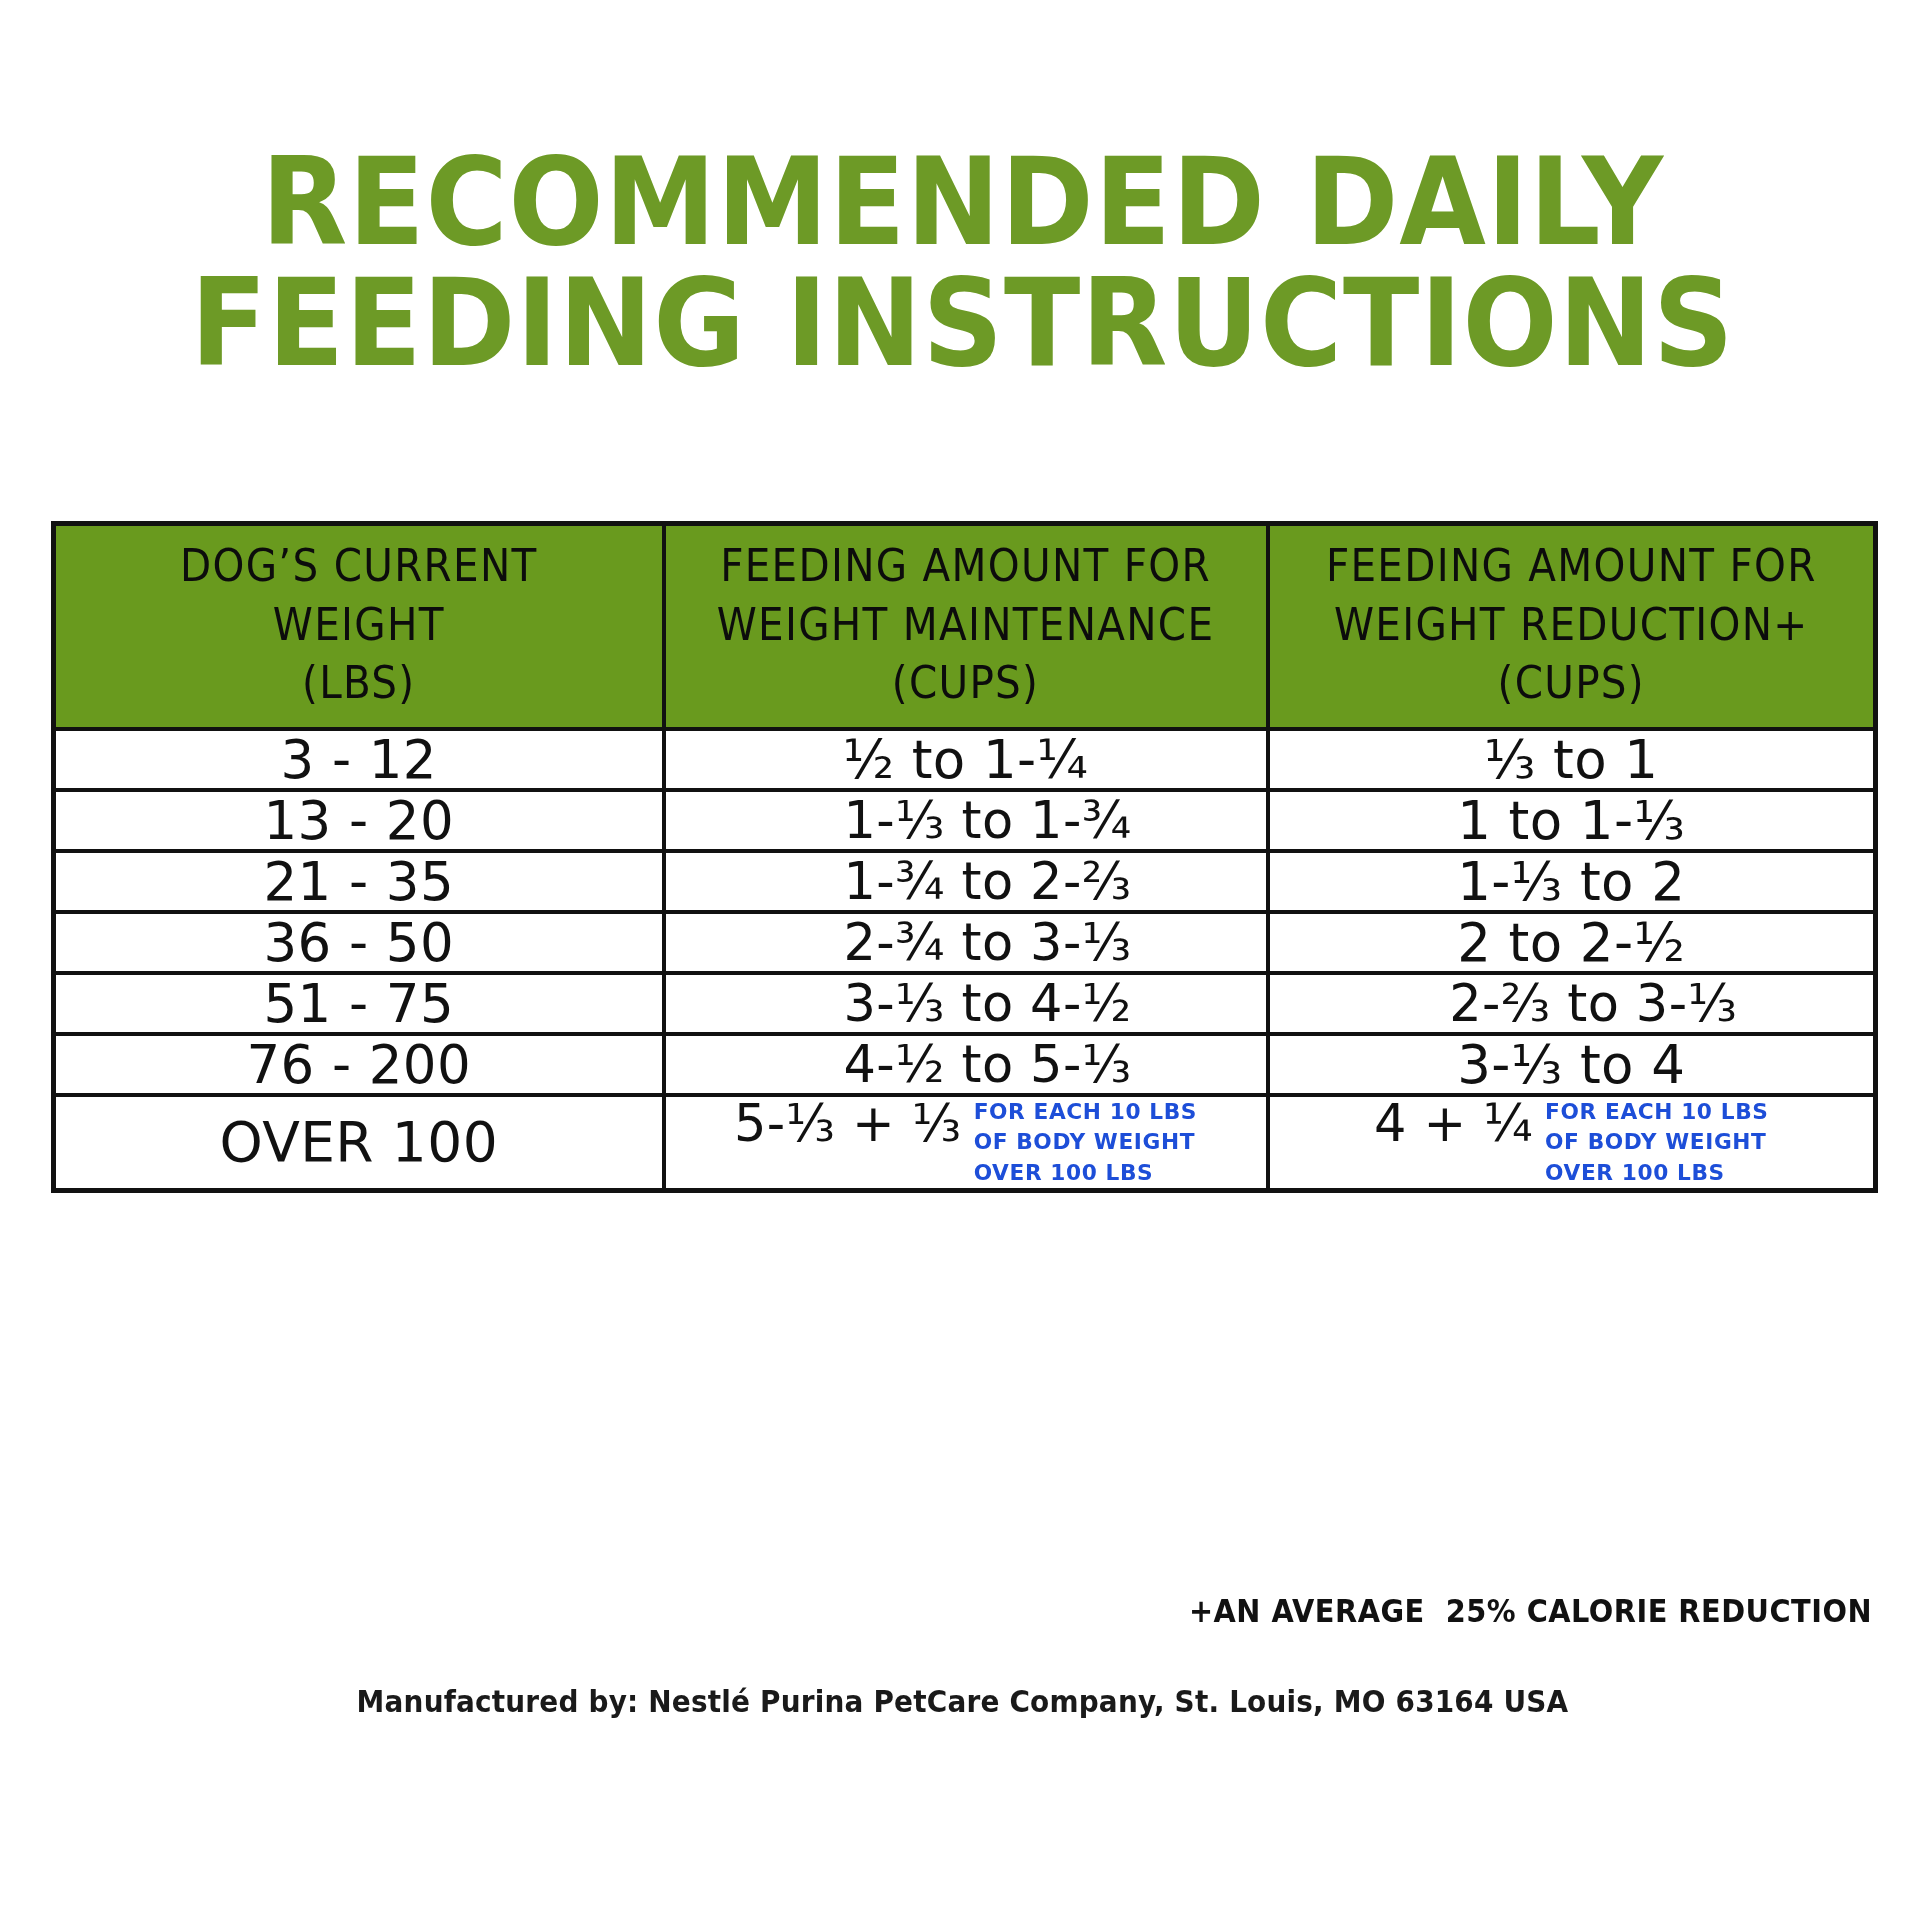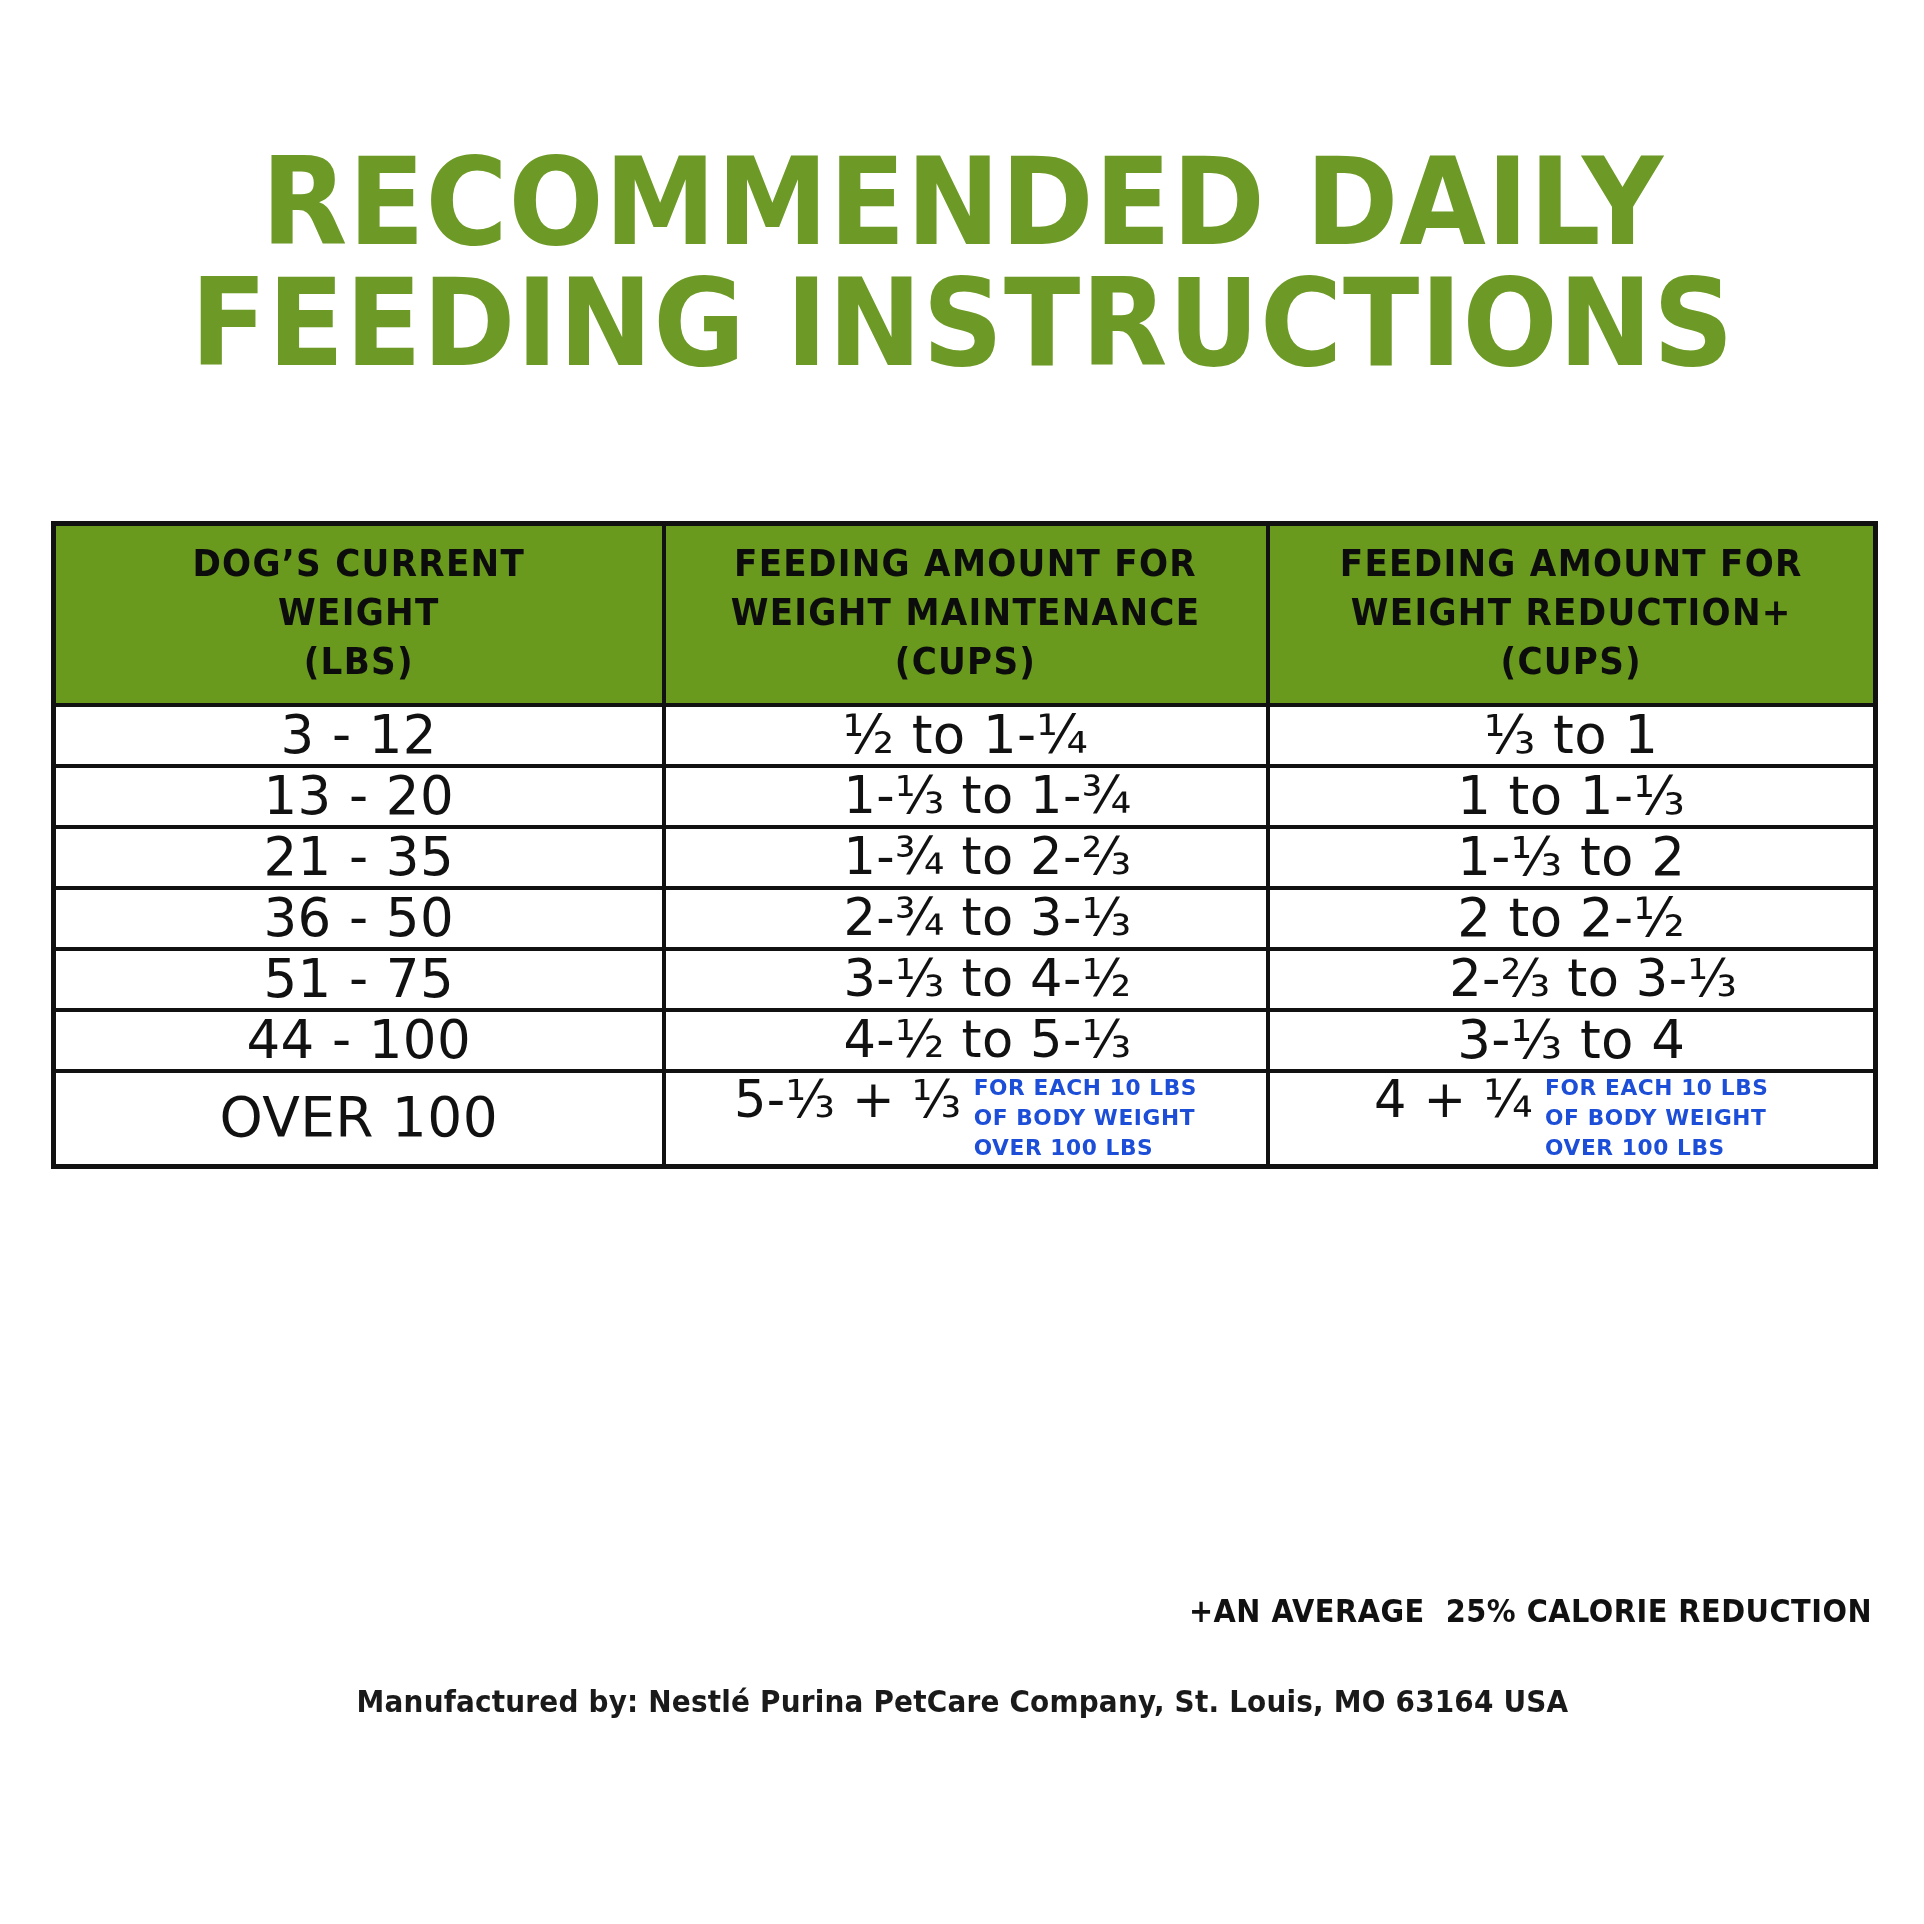--- a/index.html
+++ b/index.html
@@ -77,22 +77,22 @@
   
   .feed-table thead th {
     background: #699A1E;
     height: 181px;
     padding: 11.2px 8px 14.4px;
   }
   .hdr-text {
     display: block;
     color: #0c0c0c;
     font-family: "DejaVu Sans Condensed", "Liberation Sans Narrow", "Liberation Sans", sans-serif;
-    font-weight: 700;
-    font-size: 38px;
+    font-weight: 400;
+    font-size: 45px;
     line-height: 1.30;
     letter-spacing: 1.3px;
     text-transform: uppercase;
     white-space: pre-line;
   }
 
   
   .feed-table tbody tr { height: 61px; }
   .feed-table tbody td {
     height: 61px;
@@ -250,21 +250,21 @@
         <td>
             <span class="cell-val wide">3-⅓ to 4-½</span>
           </td>
         <td>
             <span class="cell-val wide">2-⅔ to 3-⅓</span>
           </td>
       </tr>
 
       <tr>
         <td>
-            <span class="cell-val">44 - 100</span>
+            <span class="cell-val">76 - 200</span>
           </td>
         <td>
             <span class="cell-val wide">4-½ to 5-⅓</span>
           </td>
         <td>
             <span class="cell-val">3-⅓ to 4</span>
           </td>
       </tr>
 
       <tr>

